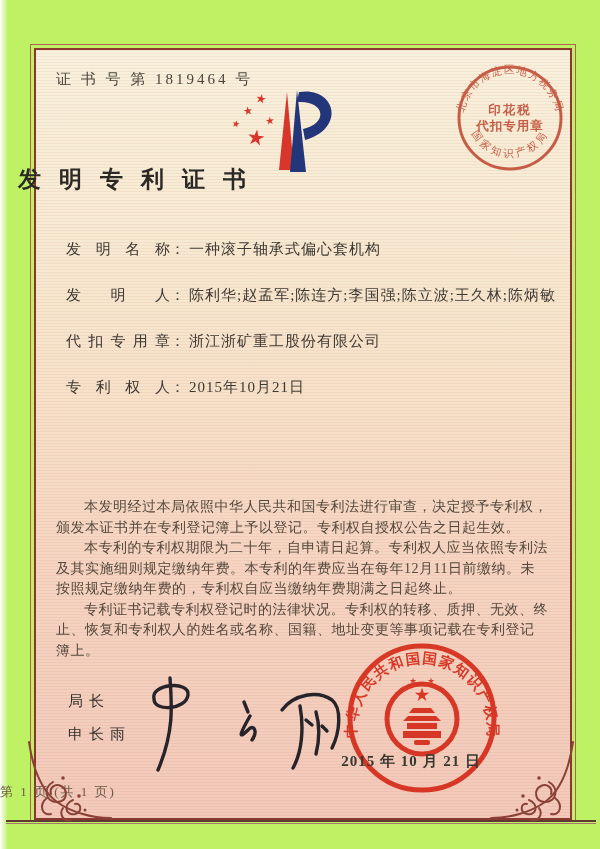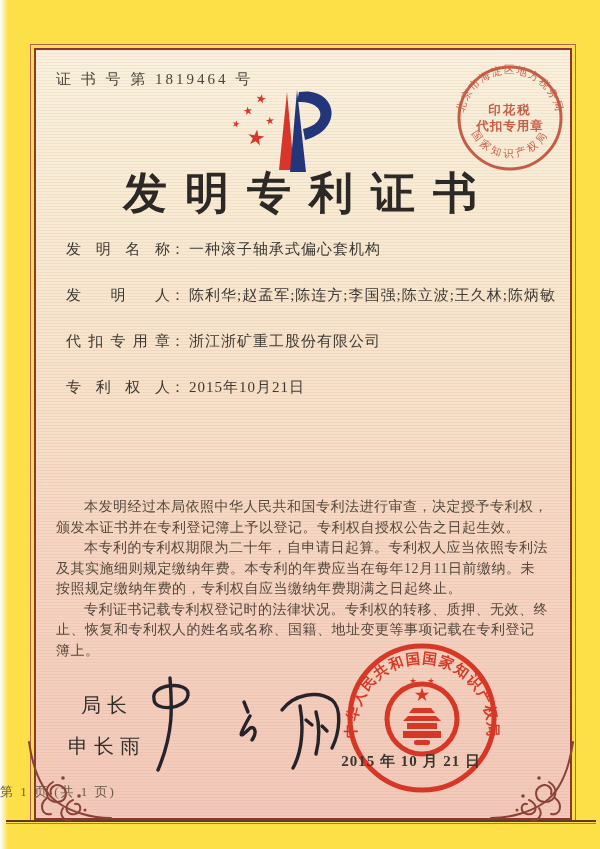--- a/index.html
+++ b/index.html
@@ -1,49 +1,49 @@
 <!DOCTYPE html>
 <html><head>
 <meta charset="utf-8">
 <style>
   html,body{margin:0;padding:0;width:600px;height:849px;overflow:hidden;
     font-family:"Liberation Serif","DejaVu Serif",serif;}
-  .page{position:relative;width:600px;height:849px;background:#fde047;font-family:Liberation Serif, serif;}
+  .page{position:relative;width:600px;height:849px;background:#bef264;font-family:Liberation Serif, serif;}
   .scan-edge{position:absolute;left:0;top:0;width:8px;height:100%;
     background:linear-gradient(90deg,#ffffff,rgba(255,255,255,0));}
   .page-bottom-line{position:absolute;left:6px;top:820px;width:590px;height:2px;background:#5f3a35;}
   .page-bottom-line2{position:absolute;left:6px;top:823px;width:590px;height:1px;background:#a5776b;}
   .frame-outer{position:absolute;left:30px;top:44px;width:544px;height:776px;
     border:1px solid #b06055;}
   .frame-inner{position:absolute;left:34px;top:48px;width:534px;height:768px;
     border:2px solid #8c3630;
     background:
       repeating-linear-gradient(180deg,rgba(205,110,95,0.10) 0 1px,rgba(205,110,95,0) 1px 3px),
       linear-gradient(180deg,#f8f1dd 0%,#f7ebd3 22%,#f6e1c9 45%,#f5d6c2 65%,#f3cebd 85%,#f2c9ba 100%);}
   .content{position:absolute;left:0;top:0;width:600px;height:849px;}
 
   .cert-no{position:absolute;left:56px;top:70px;font-size:15px;letter-spacing:3px;color:#4a443c;}
 
   .tax-stamp{position:absolute;left:450px;top:58px;width:120px;height:120px;mix-blend-mode:multiply;opacity:.88;}
   .logo{position:absolute;left:225px;top:86px;width:152px;height:92px;}
 
-  .title{position:absolute;left:0;top:164px;width:600px;text-align:center;
-    font-size:44px;font-weight:600;color:#2b2826;letter-spacing:18px;text-indent:18px;}
+  .title{position:absolute;left:0;top:164px;width:600px;text-align:left;
+    font-size:23px;font-weight:600;color:#2b2826;letter-spacing:18px;text-indent:18px;}
 
   .fields{position:absolute;left:66px;top:240px;width:480px;}
   .field-row{height:24px;margin-bottom:22px;font-size:15px;color:#3e3933;white-space:nowrap;}
   .field-label{display:inline-block;width:104px;text-align:justify;text-align-last:justify;vertical-align:top;}
   .field-colon{display:inline-block;margin-right:4px;vertical-align:top;}
   .field-value{letter-spacing:1px;vertical-align:top;}
 
   .body-text{position:absolute;left:56px;top:497px;width:492px;color:#55483c;
     font-size:14px;line-height:1.47;}
   .body-text p{margin:0;text-indent:2em;letter-spacing:0.5px;}
 
-  .director{position:absolute;left:68px;top:692px;font-size:20px;color:#33302c;letter-spacing:6px;text-align:center;}
+  .director{position:absolute;left:68px;top:692px;font-size:15px;color:#33302c;letter-spacing:6px;}
   .director div{margin-bottom:14px;}
   .signature{position:absolute;left:132px;top:668px;width:230px;height:112px;}
 
   .seal{position:absolute;left:337px;top:633px;width:170px;height:170px;mix-blend-mode:multiply;opacity:.95;}
   .seal-date{position:absolute;left:326px;top:752px;width:170px;text-align:center;
     font-size:15px;font-weight:bold;color:#3a372f;letter-spacing:1px;}
 
   .footer{position:absolute;left:0;top:783px;width:600px;
     font-size:13px;color:#6d5b48;letter-spacing:2px;}
 

